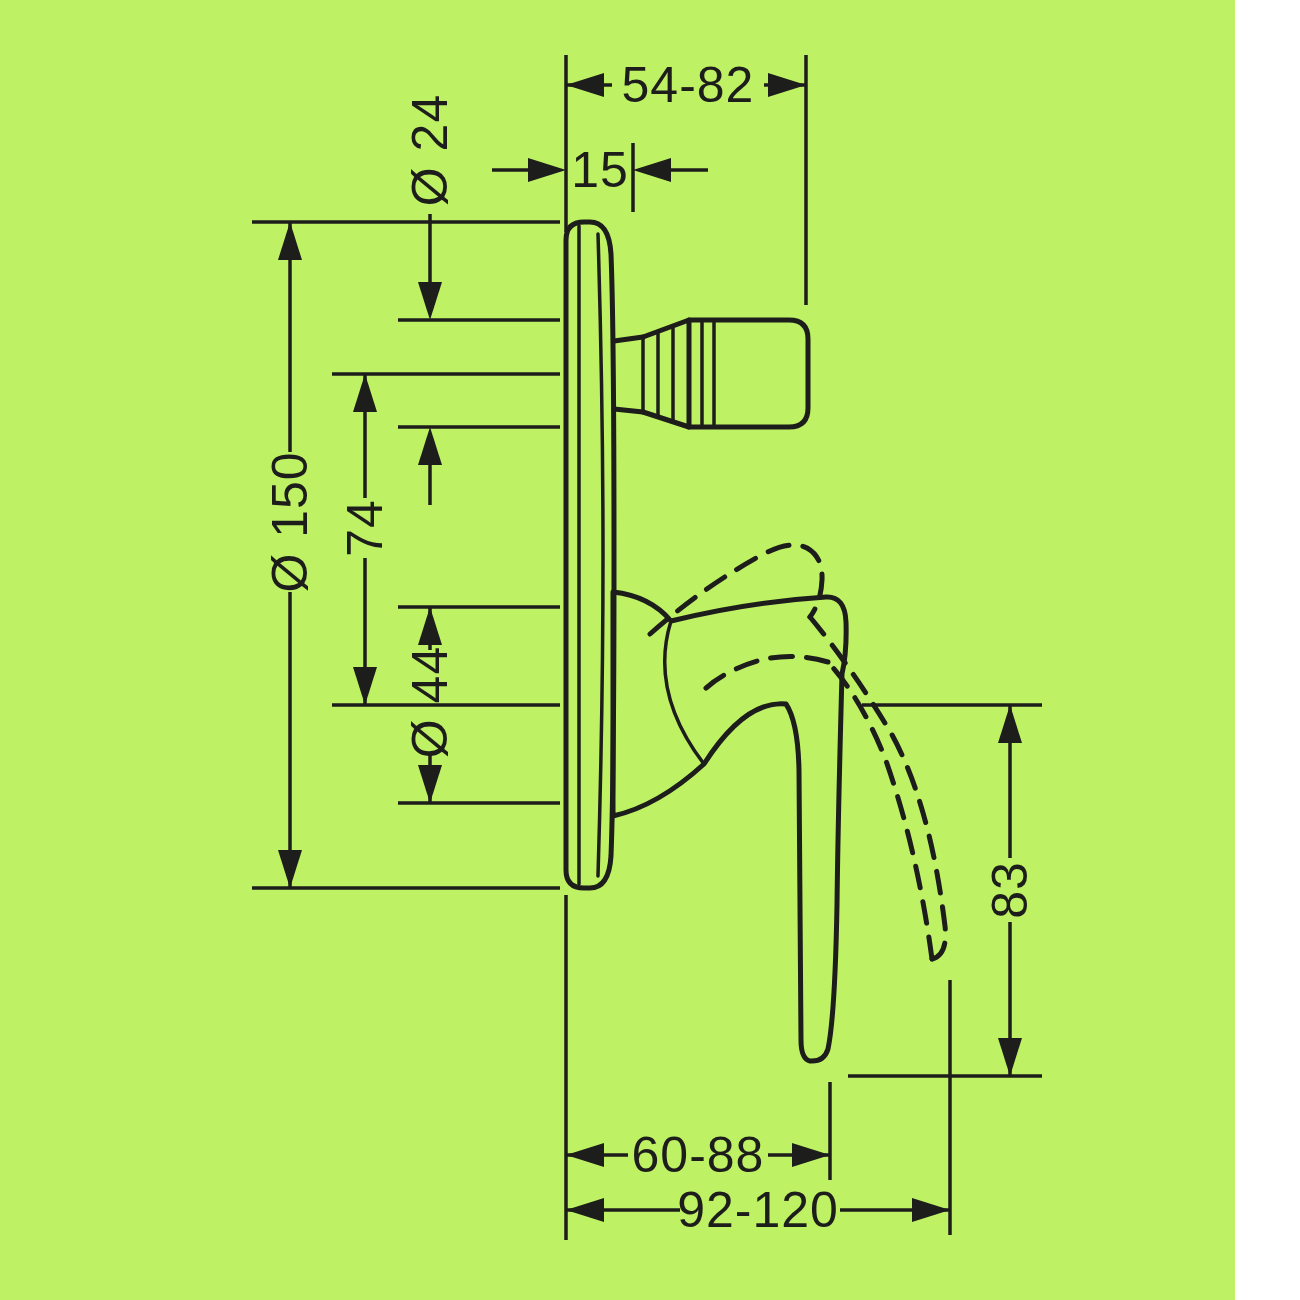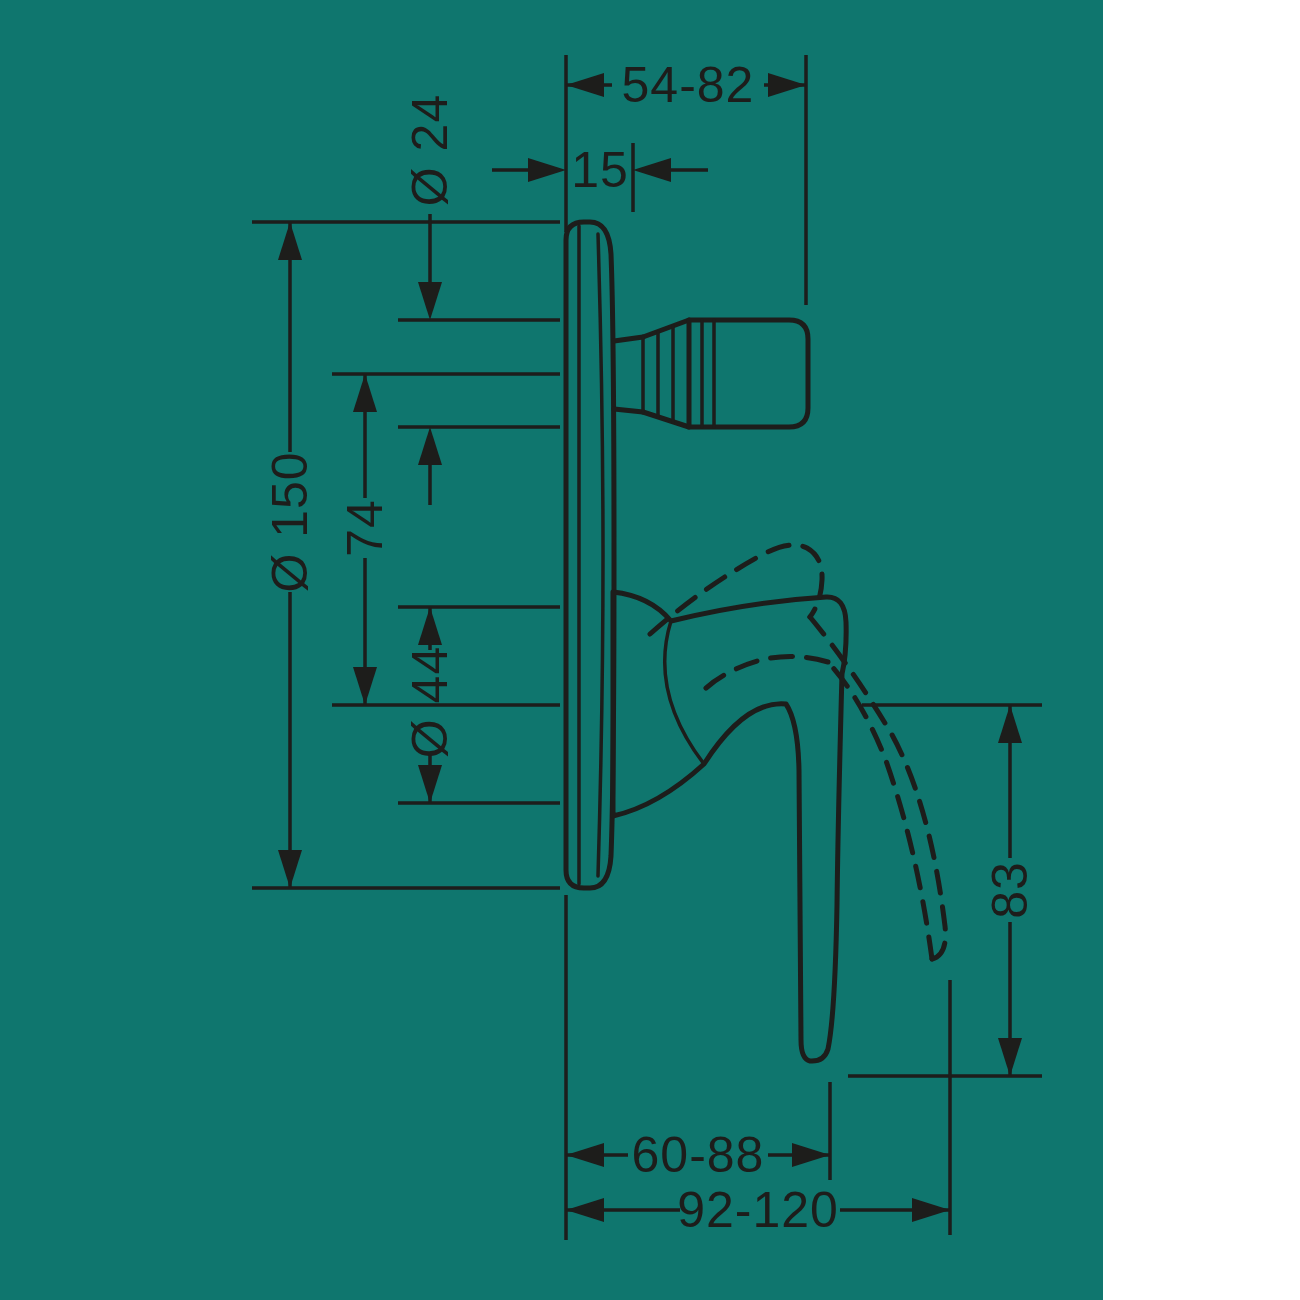--- a/index.html
+++ b/index.html
@@ -1,23 +1,23 @@
 <!DOCTYPE html>
 <html><head>
 <meta charset="utf-8">
 <style>
   html, body {
     margin: 0;
     padding: 0;
     background: #ffffff;
   }
   .stage {
-    width: 1103px;
+    width: 1235px;
     height: 1300px;
-    background: #0f766e;
+    background: #bef264;
     position: relative;
     font-family: "Liberation Sans", sans-serif;
   }
   svg { display: block; }
   .outline {
     fill: none;
     stroke: #1d1d1b;
     stroke-width: 5;
     stroke-linecap: round;
     stroke-linejoin: round;

